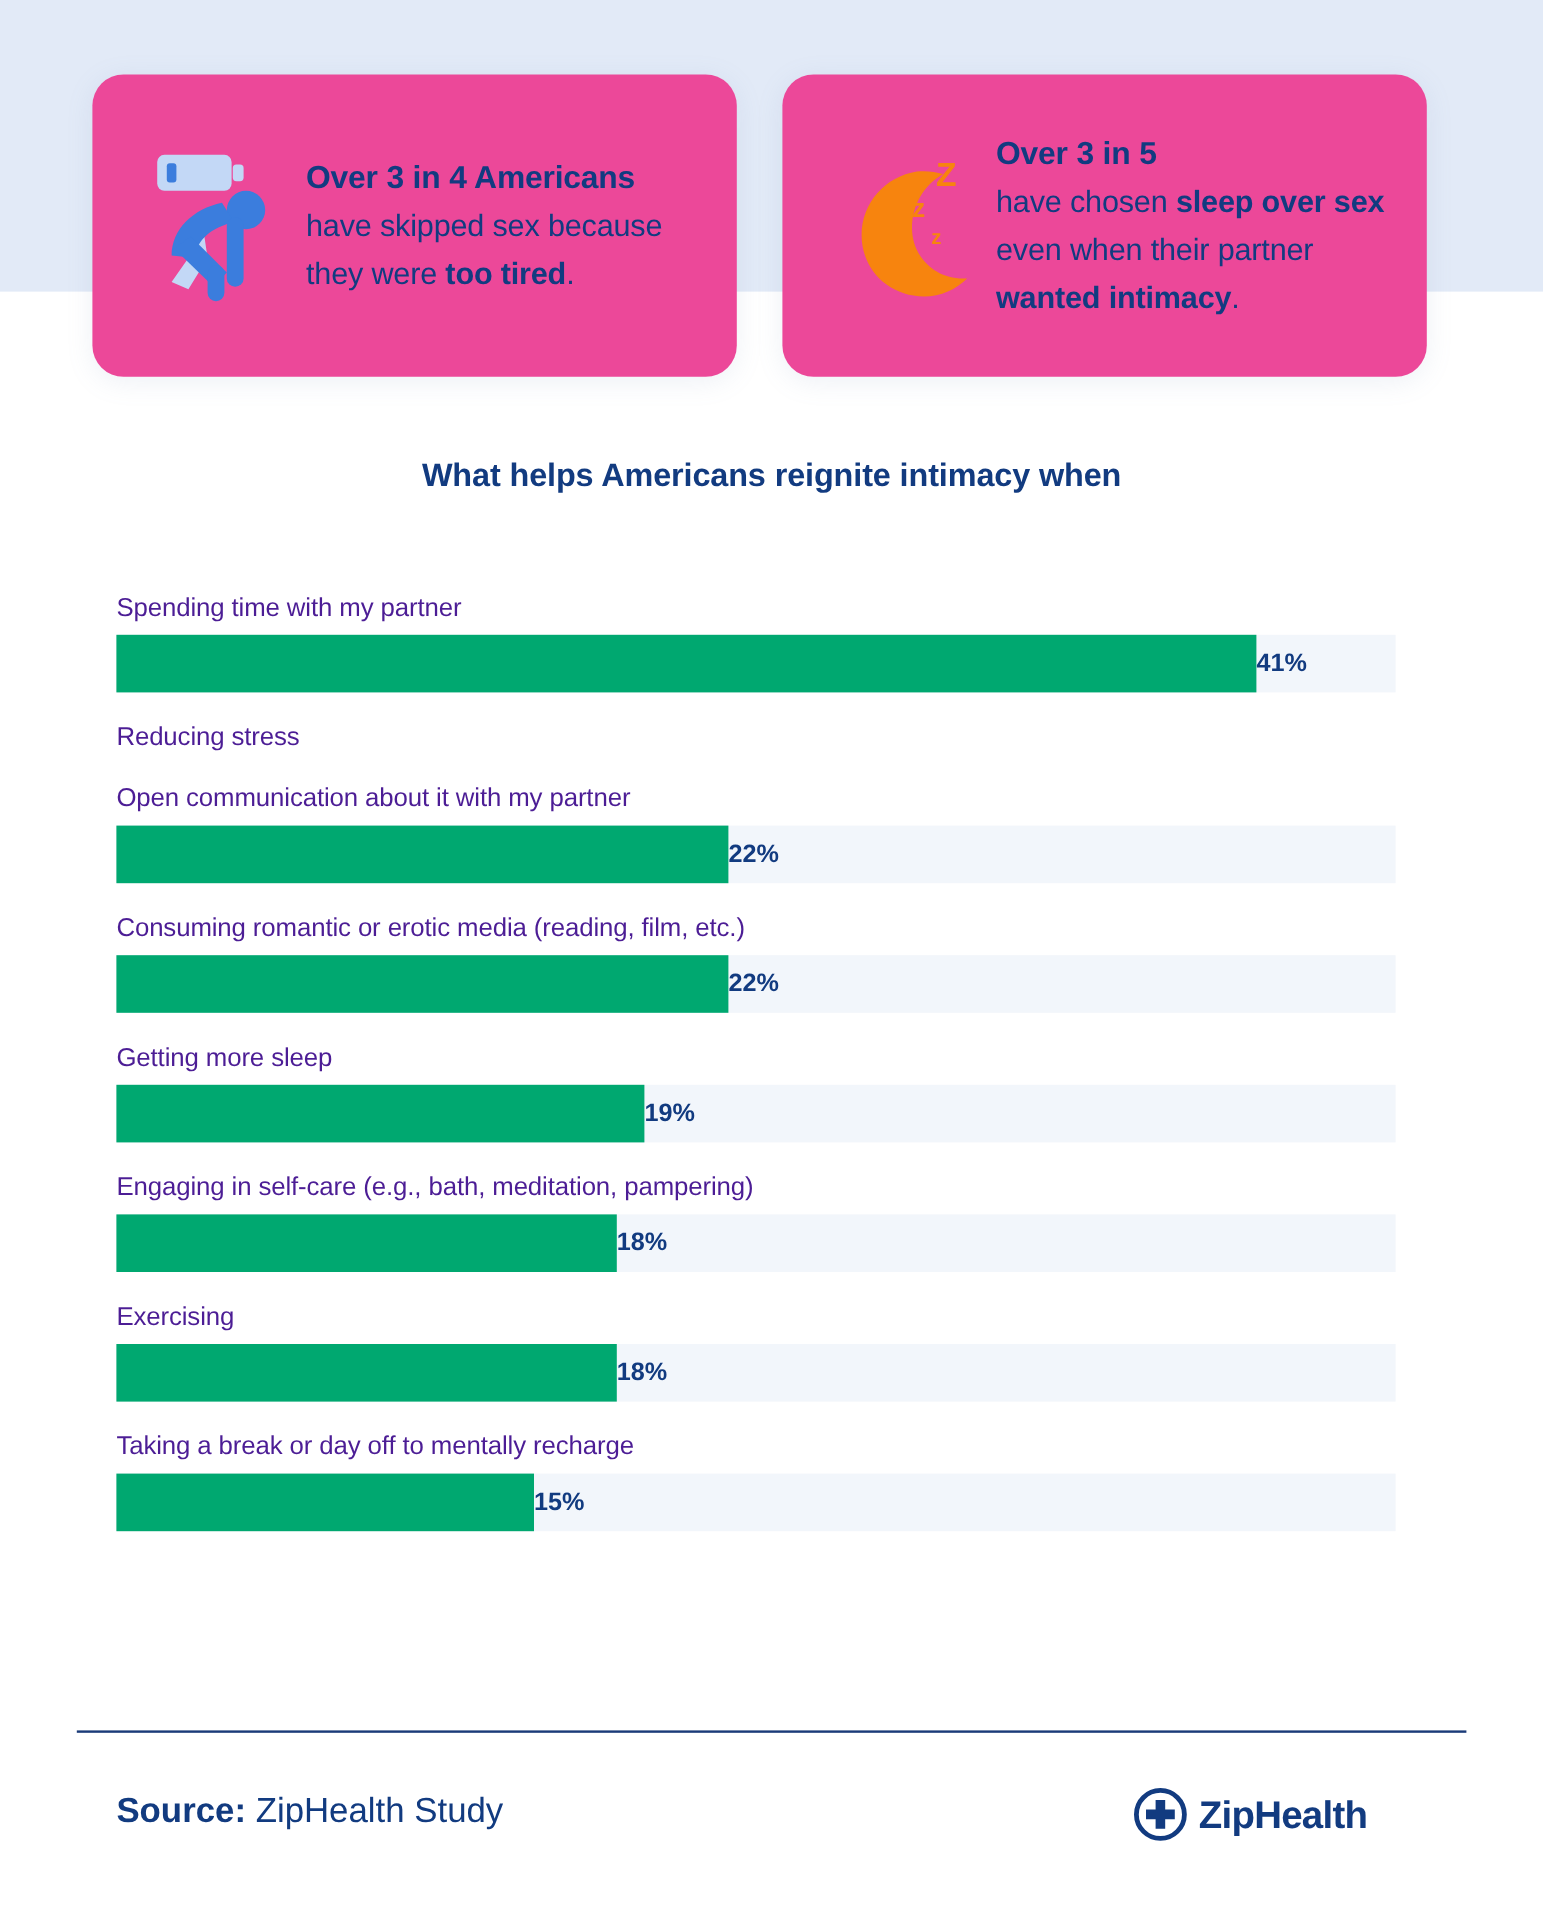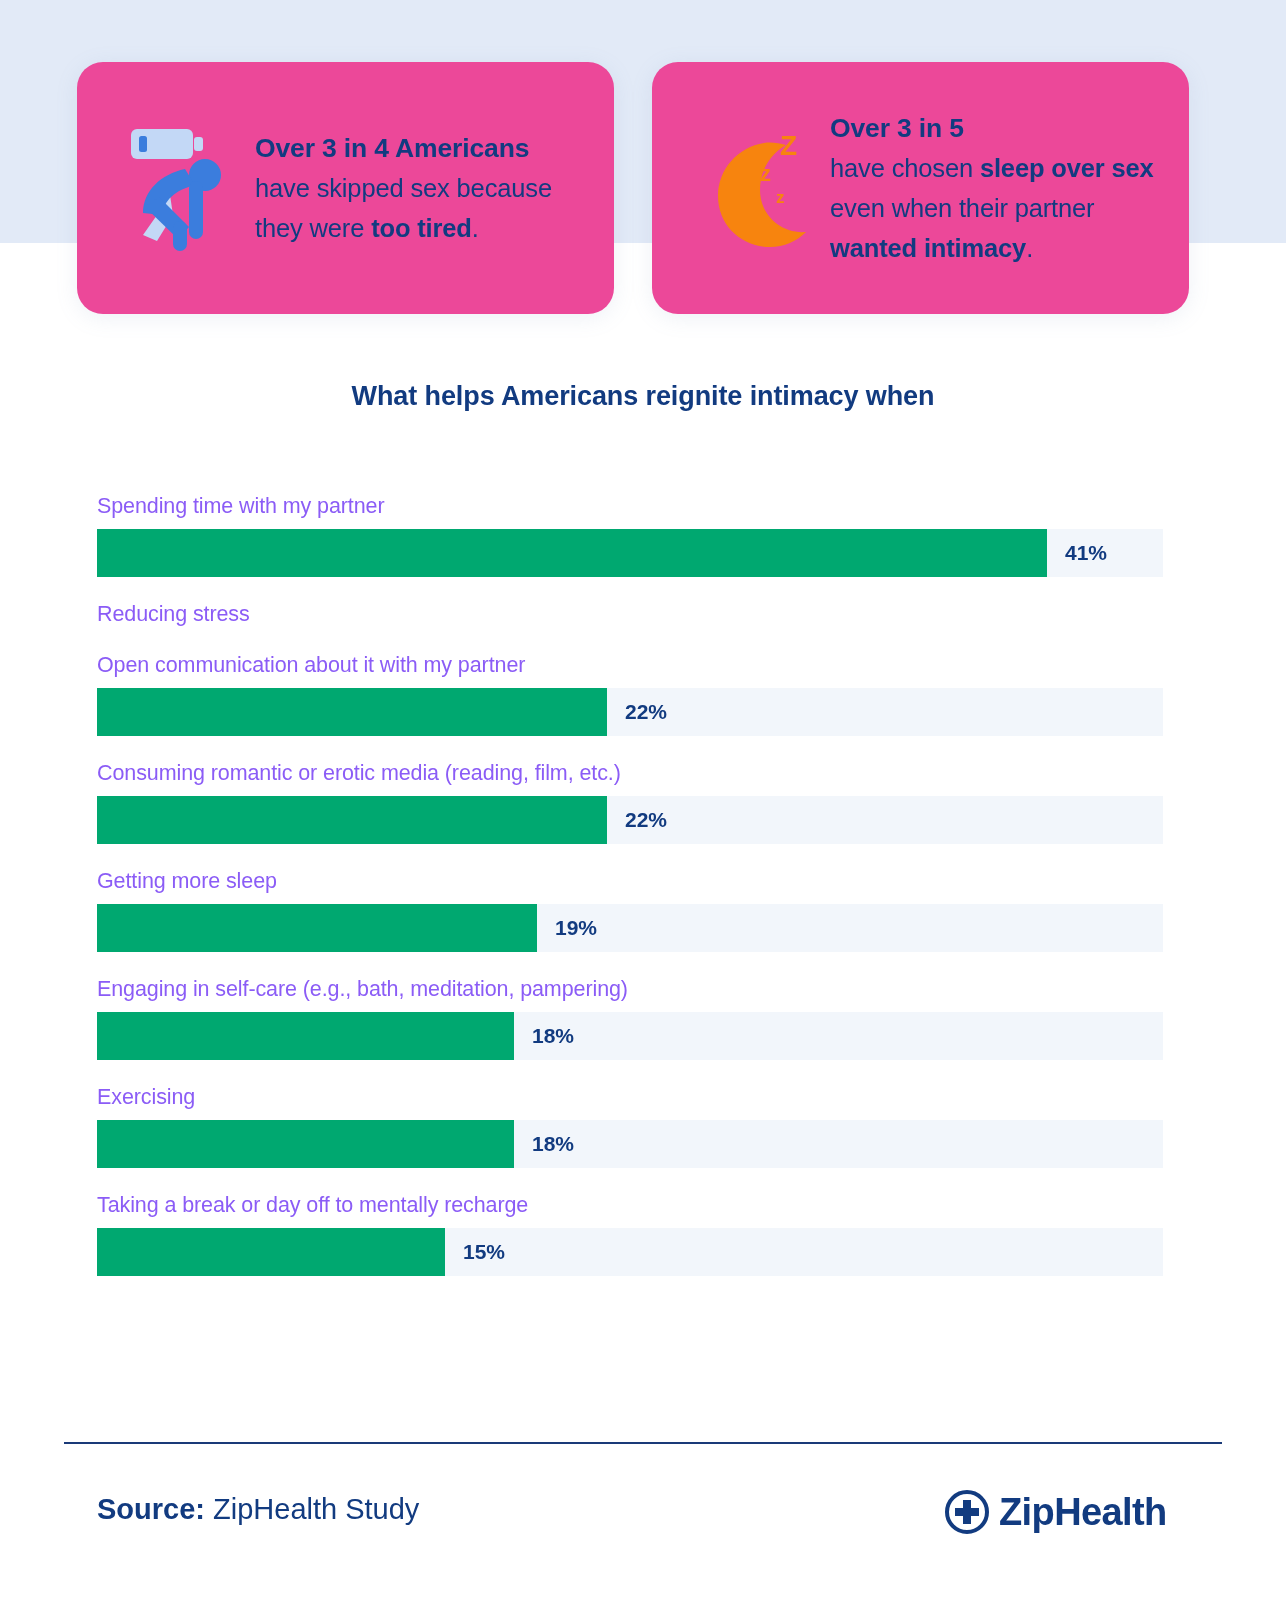--- a/index.html
+++ b/index.html
@@ -80,21 +80,21 @@
 
   
   .chart {
     position: absolute;
     left: 97px;
     top: 492px;
     width: 1066px;
   }
   .bar-row { margin-bottom: 23px; }
   .bar-label {
-    color: #8b5cf6;
+    color: #4c1d95;
     font-size: 21.5px;
     line-height: 28px;
     margin-bottom: 9px;
     letter-spacing: -0.1px;
   }
   .bar-track {
     position: relative;
     width: 1066px;
     height: 48px;
     background: #f2f6fb;
@@ -107,21 +107,21 @@
     background: #00a870;
   }
   .bar-value {
     position: absolute;
     top: 0;
     height: 48px;
     line-height: 48px;
     color: #123b80;
     font-size: 21px;
     font-weight: 700;
-    padding-left: 18px;
+    padding-left: 0;
     white-space: nowrap;
   }
 
   
   .divider {
     position: absolute;
     left: 64px;
     top: 1442px;
     width: 1158px;
     height: 2px;
@@ -141,21 +141,21 @@
     position: absolute;
     left: 944px;
     top: 1489px;
     display: flex;
     align-items: center;
     height: 46px;
   }
   .logo-mark { width: 46px; height: 46px; margin-right: 9px; }
   .logo-word {
     color: #123b80;
-    font-size: 38px;
+    font-size: 32px;
     font-weight: 700;
     letter-spacing: -0.6px;
     line-height: 46px;
   }
 </style>
 </head>
 <body>
 
 <div class="top-band"></div>
 

